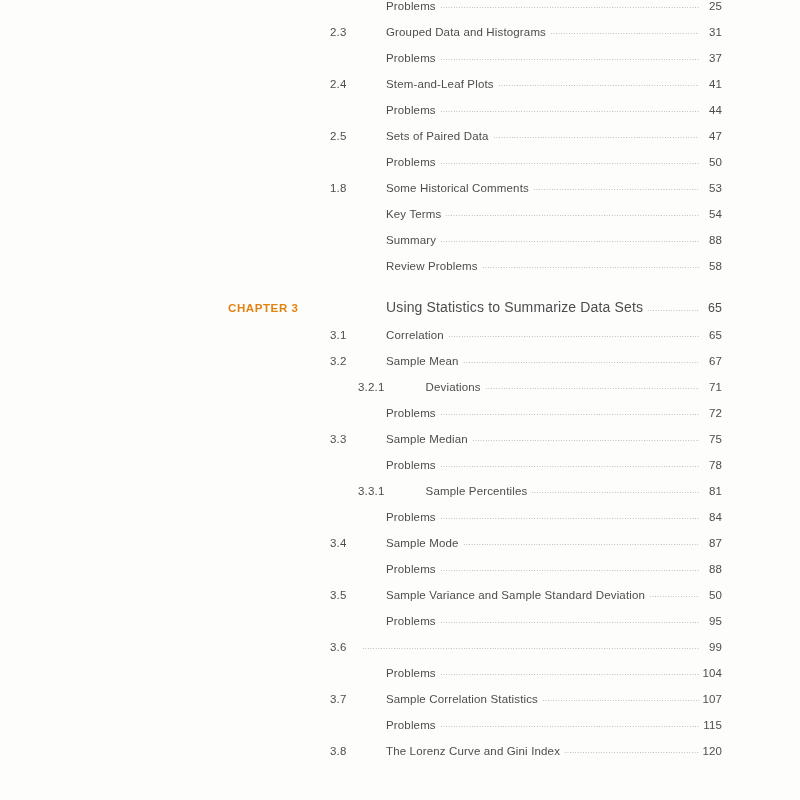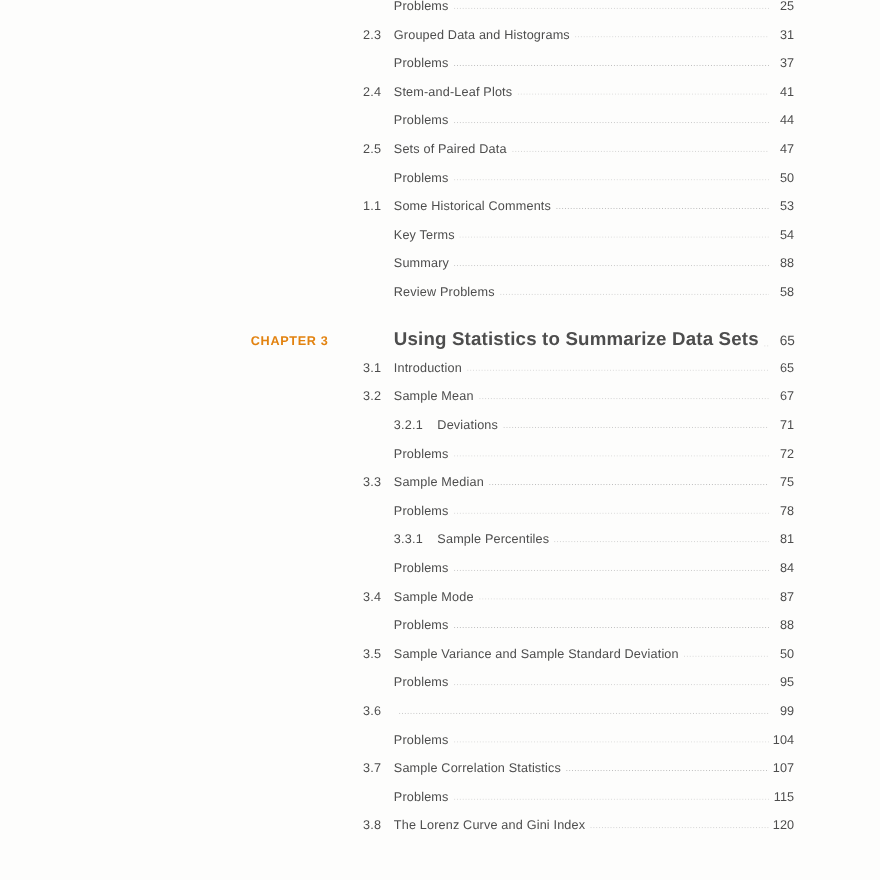--- a/index.html
+++ b/index.html
@@ -68,20 +68,21 @@
     display: flex;
     align-items: baseline;
     flex: 1 1 auto;
     min-width: 0;
   }
   .title {
     font-size: 11.5px;
     color: #4d4d4d;
     white-space: nowrap;
     letter-spacing: .15px;
+    margin-left: 28px;
   }
   .subnum {
     font-size: 11.5px;
     color: #4d4d4d;
     white-space: nowrap;
     letter-spacing: .2px;
     padding-right: 13px;
   }
   .leader {
     flex: 1 1 auto;
@@ -99,21 +100,21 @@
   .pageno {
     font-size: 11.5px;
     color: #4d4d4d;
     white-space: nowrap;
     text-align: right;
     min-width: 20px;
     letter-spacing: .1px;
   }
 
   
-  .row.chapter .title { font-size: 17px; font-weight: bold; }
+  .row.chapter .title { font-size: 14px; }
   .row.chapter .pageno { font-size: 12.4px; }
   .row.chapter { height: 30px; }
 
   
   .row.chapter-gap { margin-top: 13px; }
 </style>
 </head>
 <body>
 
 <div class="page">
@@ -168,21 +169,21 @@
       </div>
       <div class="row">
         <div class="lead"></div>
         <div class="entry">
           <span class="title">Problems</span>
           <span class="leader"></span>
           <span class="pageno">50</span>
         </div>
       </div>
       <div class="row">
-        <div class="lead"><span class="num">1.1</span></div>
+        <div class="lead"><span class="num">1.8</span></div>
         <div class="entry">
           <span class="title">Some Historical Comments</span>
           <span class="leader"></span>
           <span class="pageno">53</span>
         </div>
       </div>
       <div class="row">
         <div class="lead"></div>
         <div class="entry">
           <span class="title">Key Terms</span>
@@ -210,21 +211,21 @@
         <div class="lead"><span class="chapter-tag">CHAPTER 3</span></div>
         <div class="entry">
           <span class="title">Using Statistics to Summarize Data Sets</span>
           <span class="leader"></span>
           <span class="pageno">65</span>
         </div>
       </div>
       <div class="row">
         <div class="lead"><span class="num">3.1</span></div>
         <div class="entry">
-          <span class="title">Introduction</span>
+          <span class="title">Correlation</span>
           <span class="leader"></span>
           <span class="pageno">65</span>
         </div>
       </div>
       <div class="row">
         <div class="lead"><span class="num">3.2</span></div>
         <div class="entry">
           <span class="title">Sample Mean</span>
           <span class="leader"></span>
           <span class="pageno">67</span>

